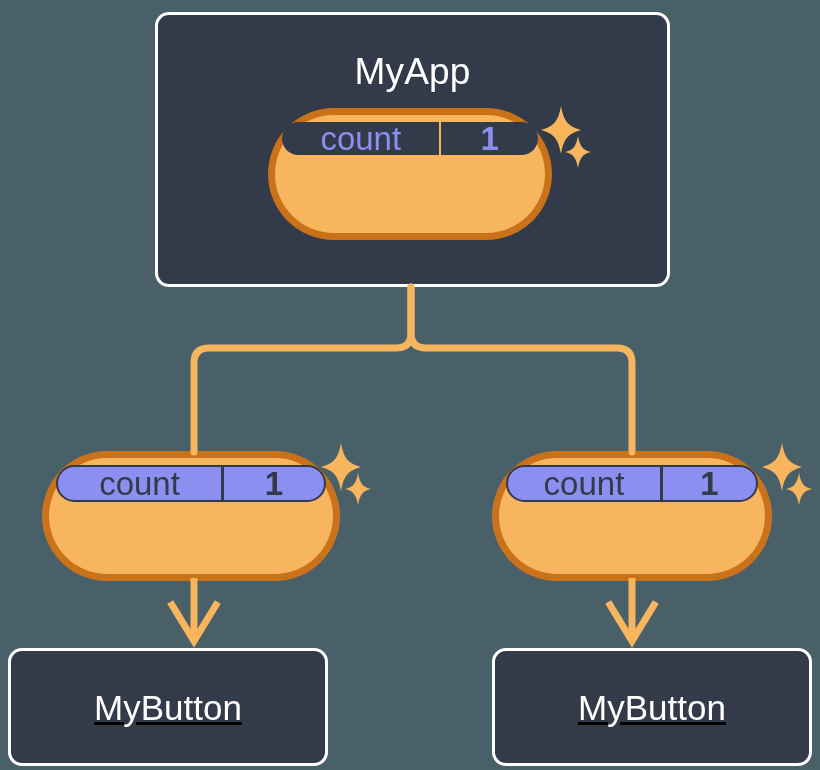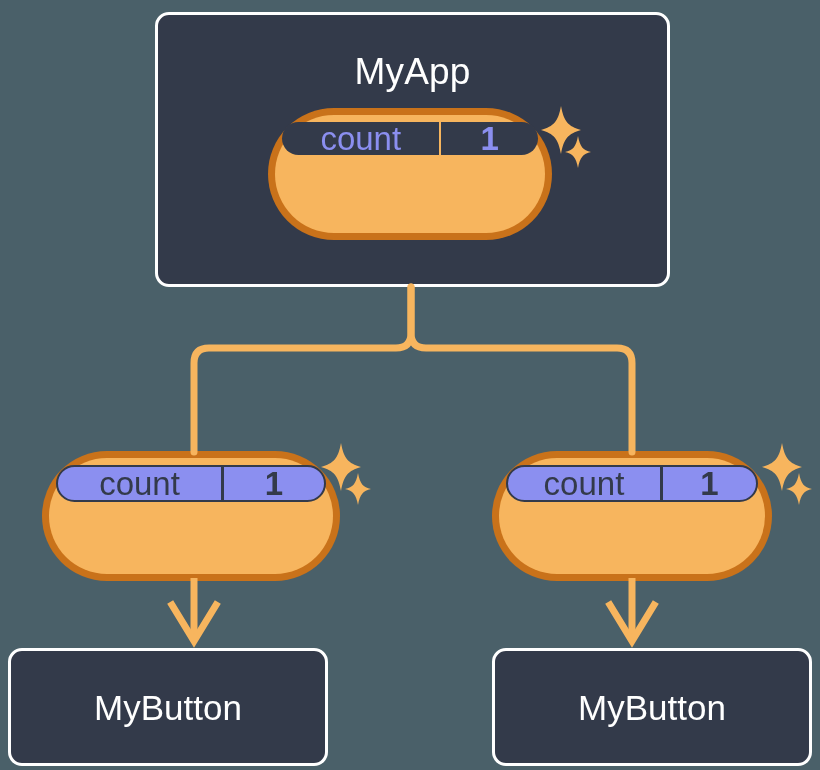--- a/index.html
+++ b/index.html
@@ -55,20 +55,21 @@
 
   .btn-panel {
     position: absolute;
     background: #333a4a;
     border: 3px solid #ffffff;
     border-radius: 14px;
     box-sizing: border-box;
     display: flex;
     align-items: center;
     justify-content: center;
+    text-decoration: underline;
   }
   #button-left {
     left: 8px;
     top: 648px;
     width: 320px;
     height: 118px;
   }
   #button-right {
     left: 492px;
     top: 648px;

